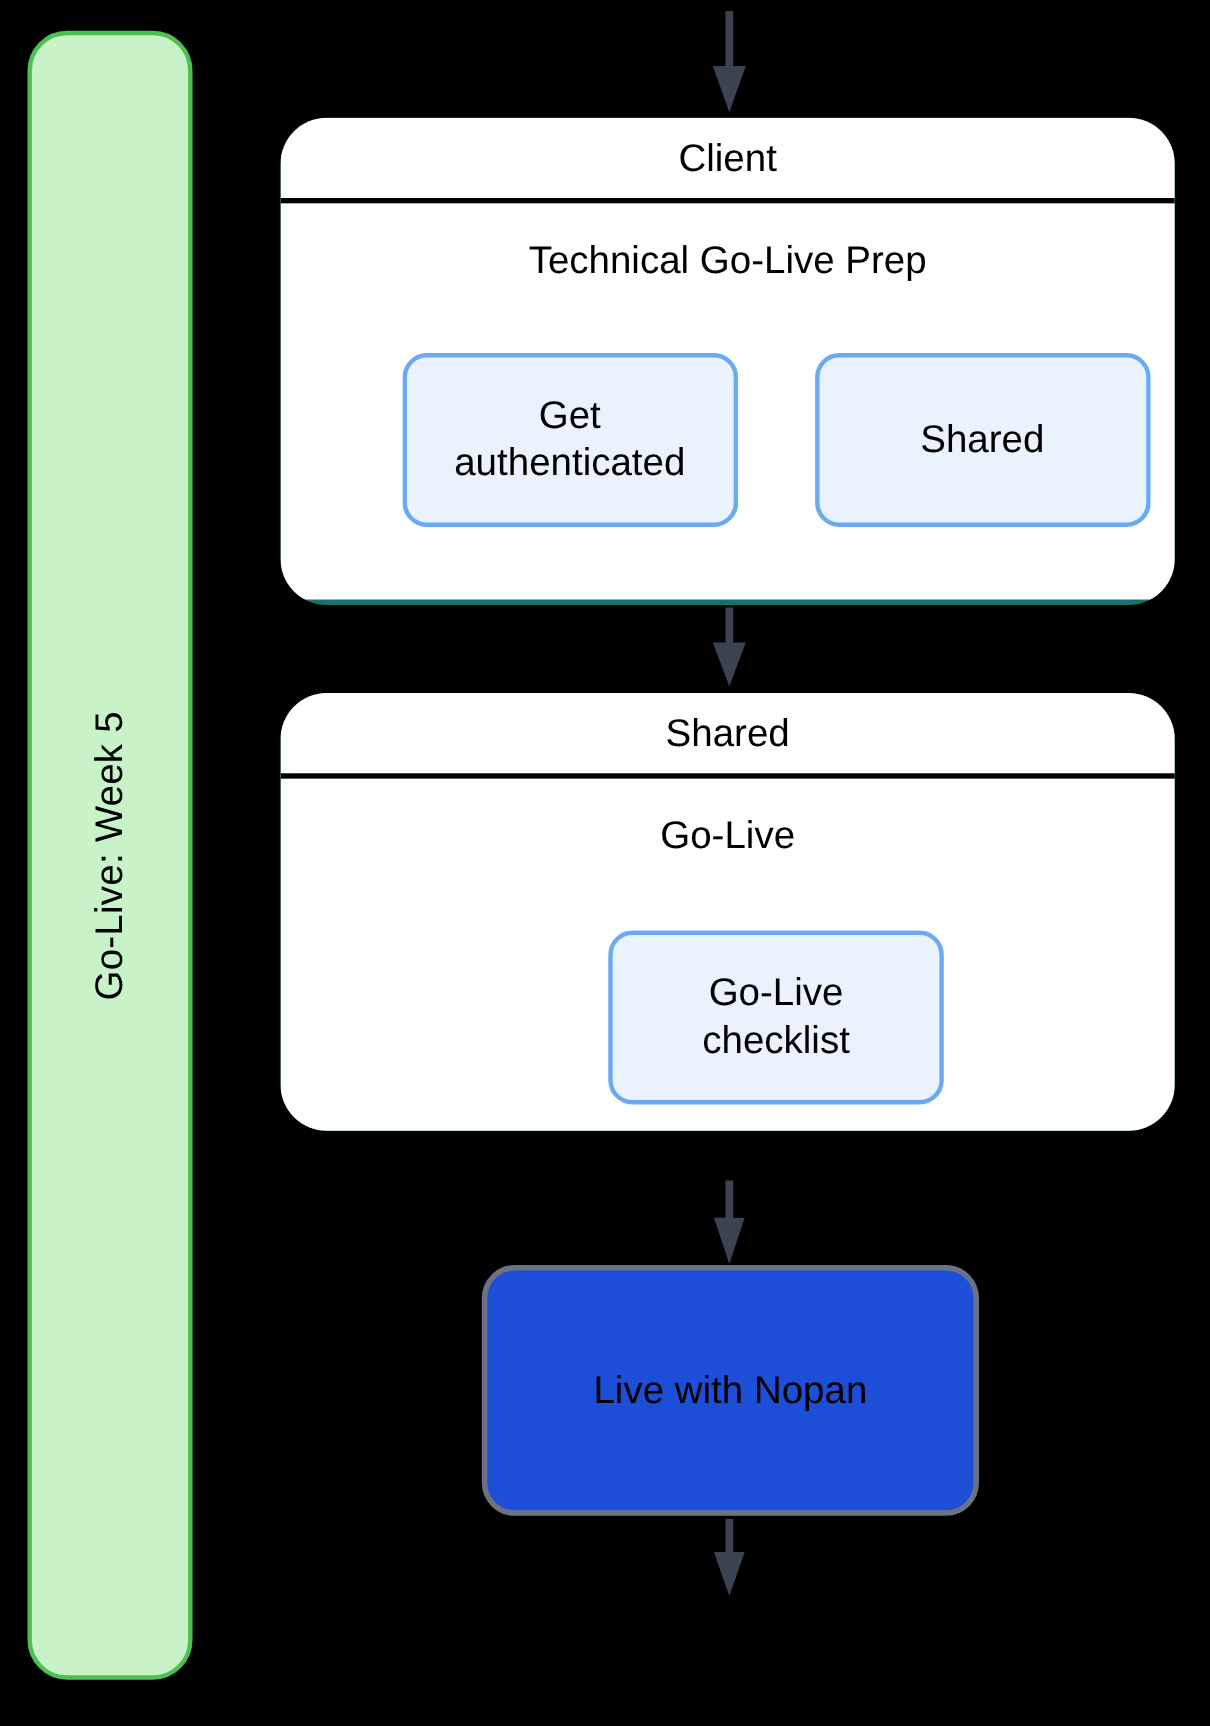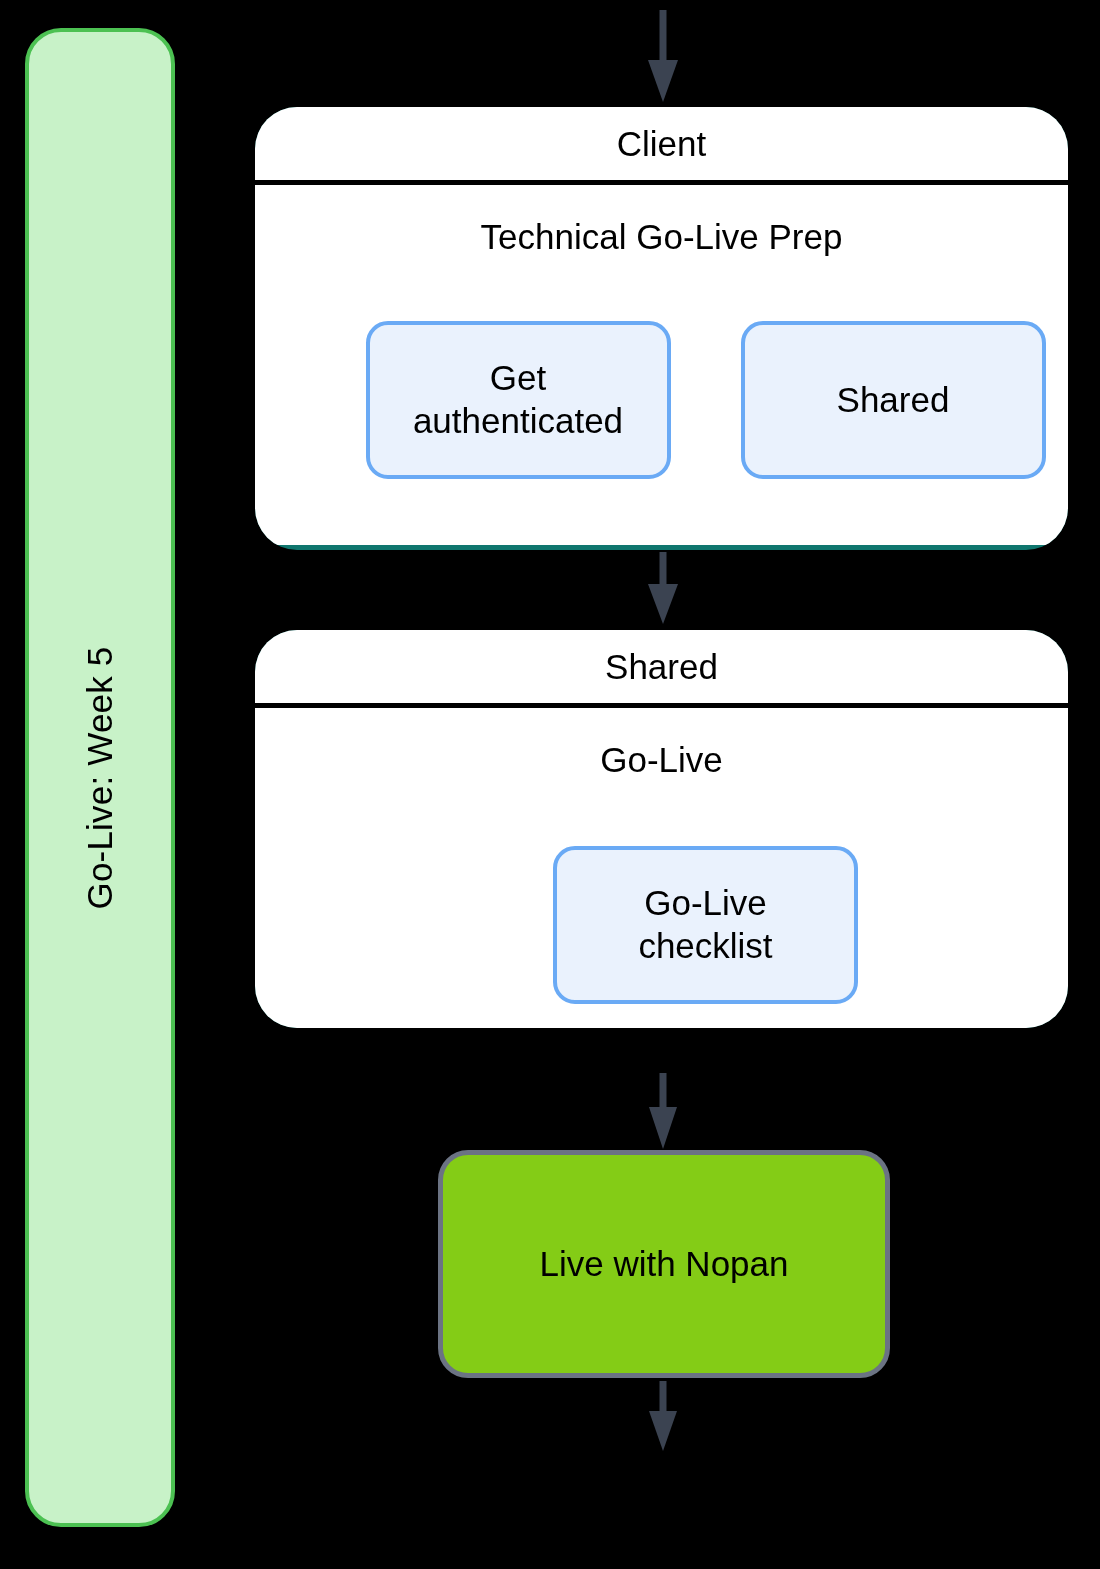--- a/index.html
+++ b/index.html
@@ -97,21 +97,21 @@
     white-space: pre-line;
   }
 
   
   .terminal {
     position: absolute;
     left: 438px;
     top: 1150px;
     width: 452px;
     height: 228px;
-    background: #84cc16;
+    background: #1d4ed8;
     border: 5px solid #6b7383;
     border-radius: 30px;
     display: flex;
     align-items: center;
     justify-content: center;
     font-size: 35px;
     color: #000000;
   }
 
   

